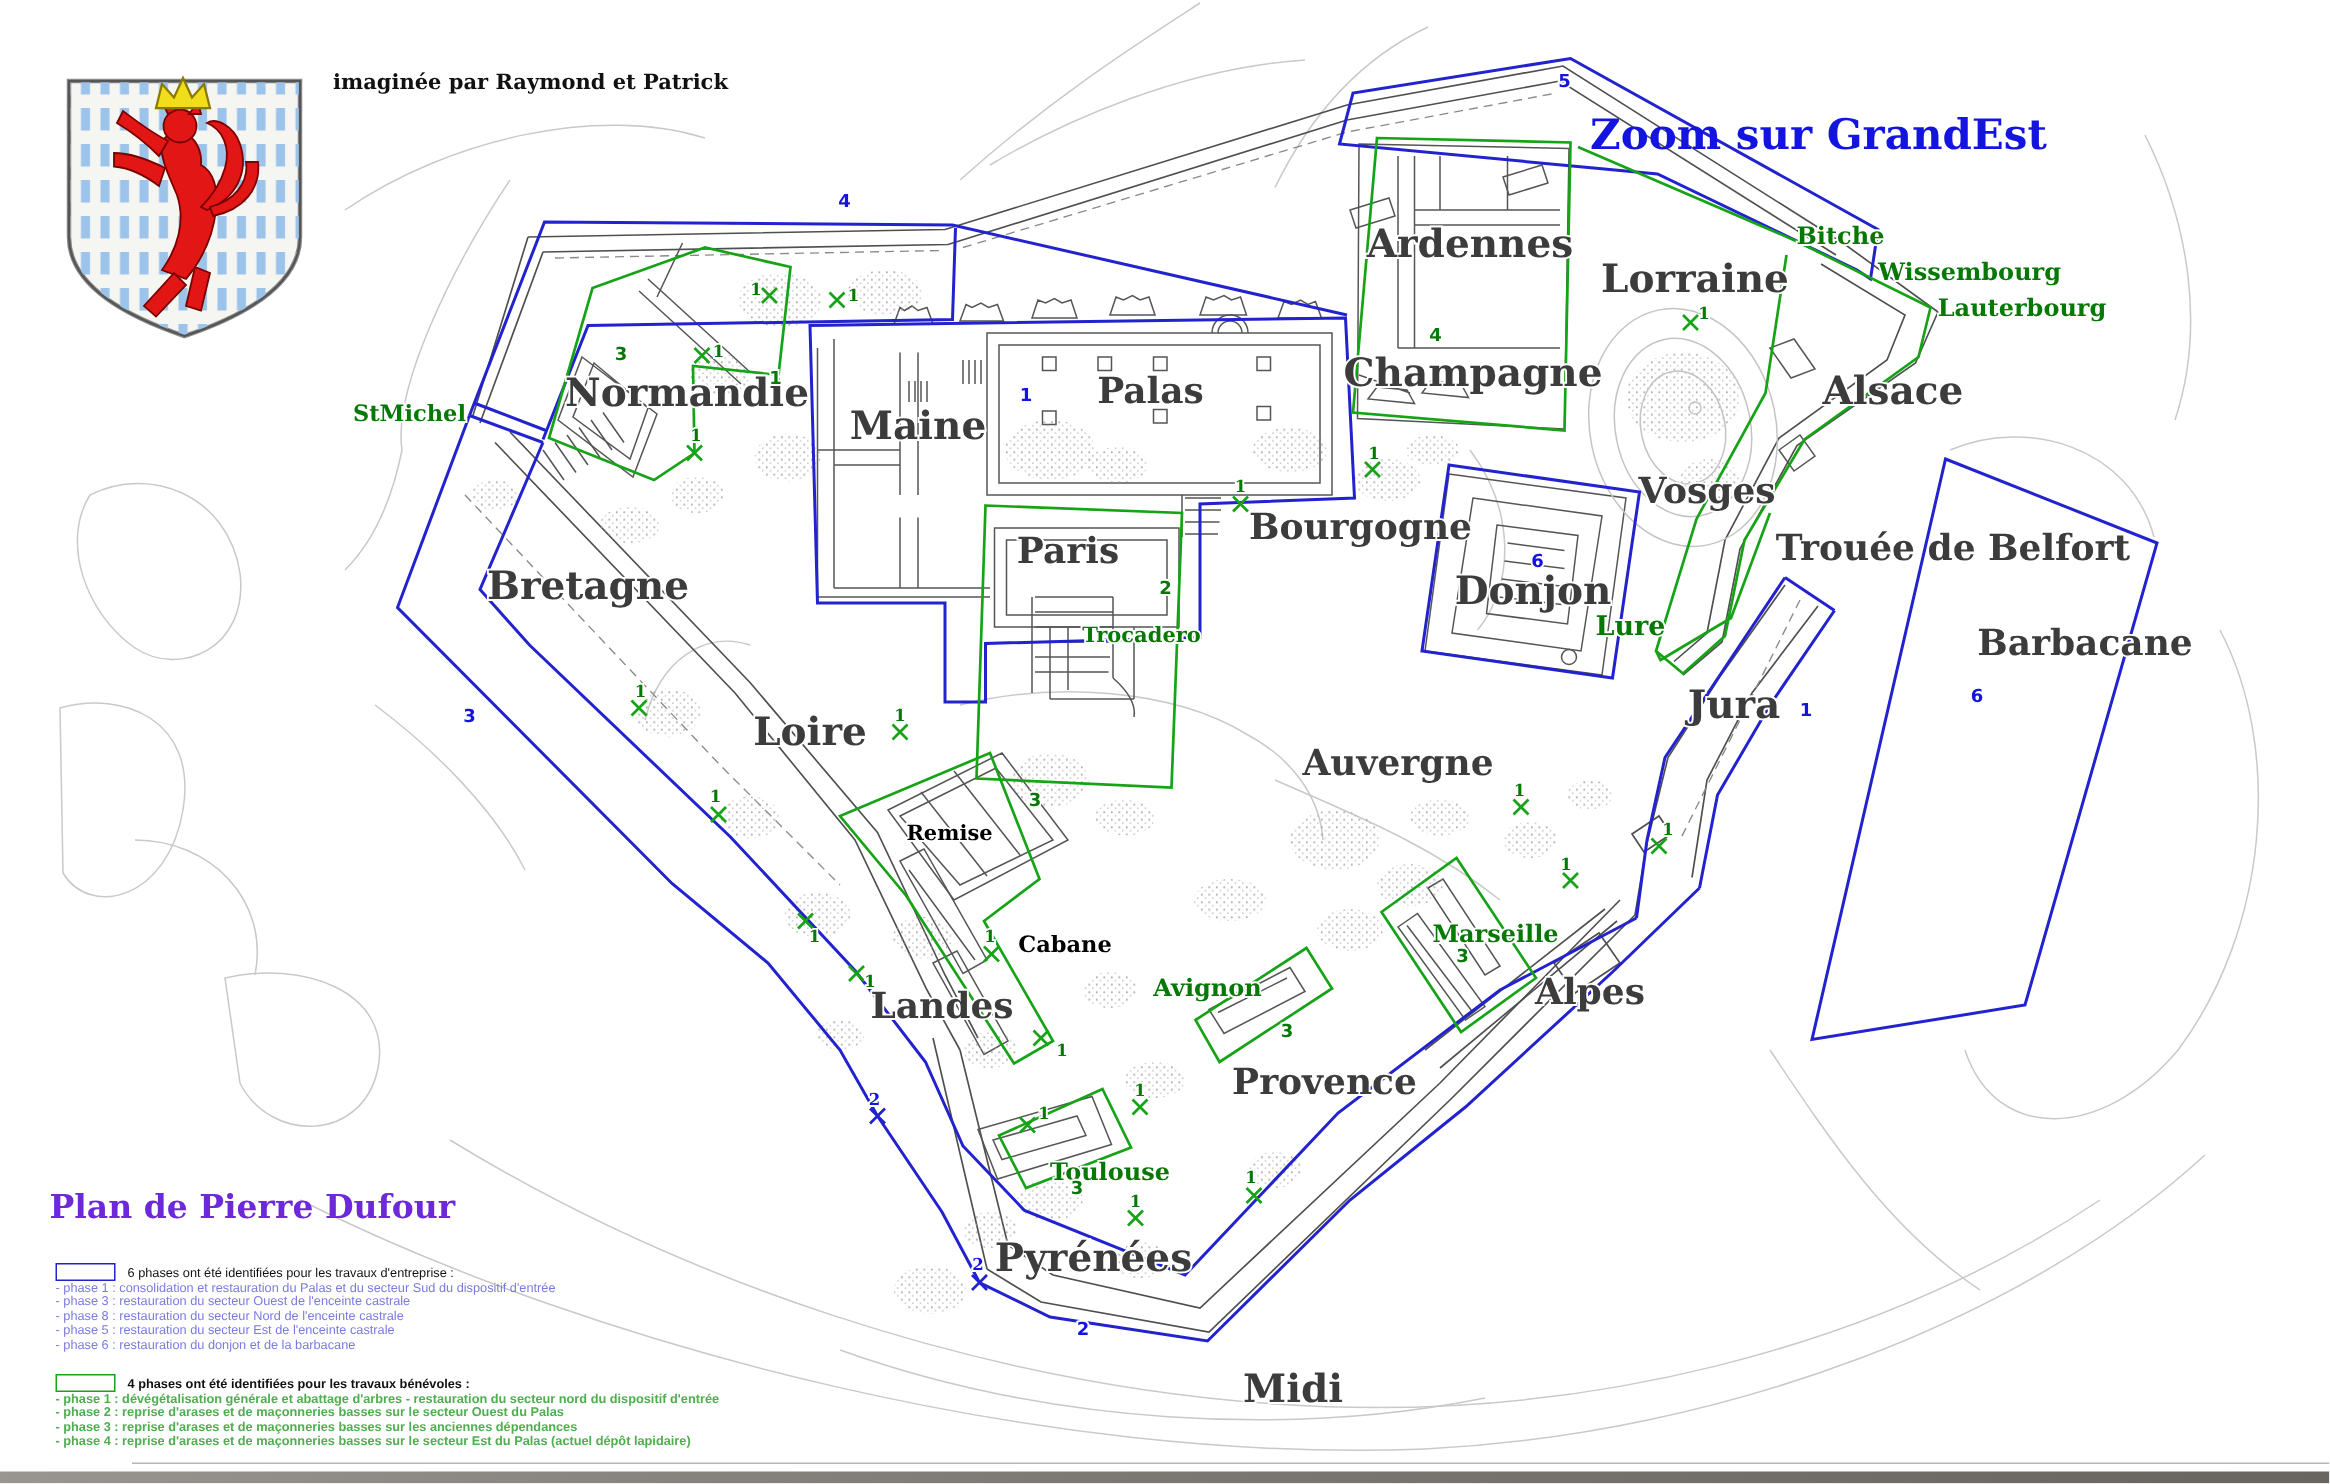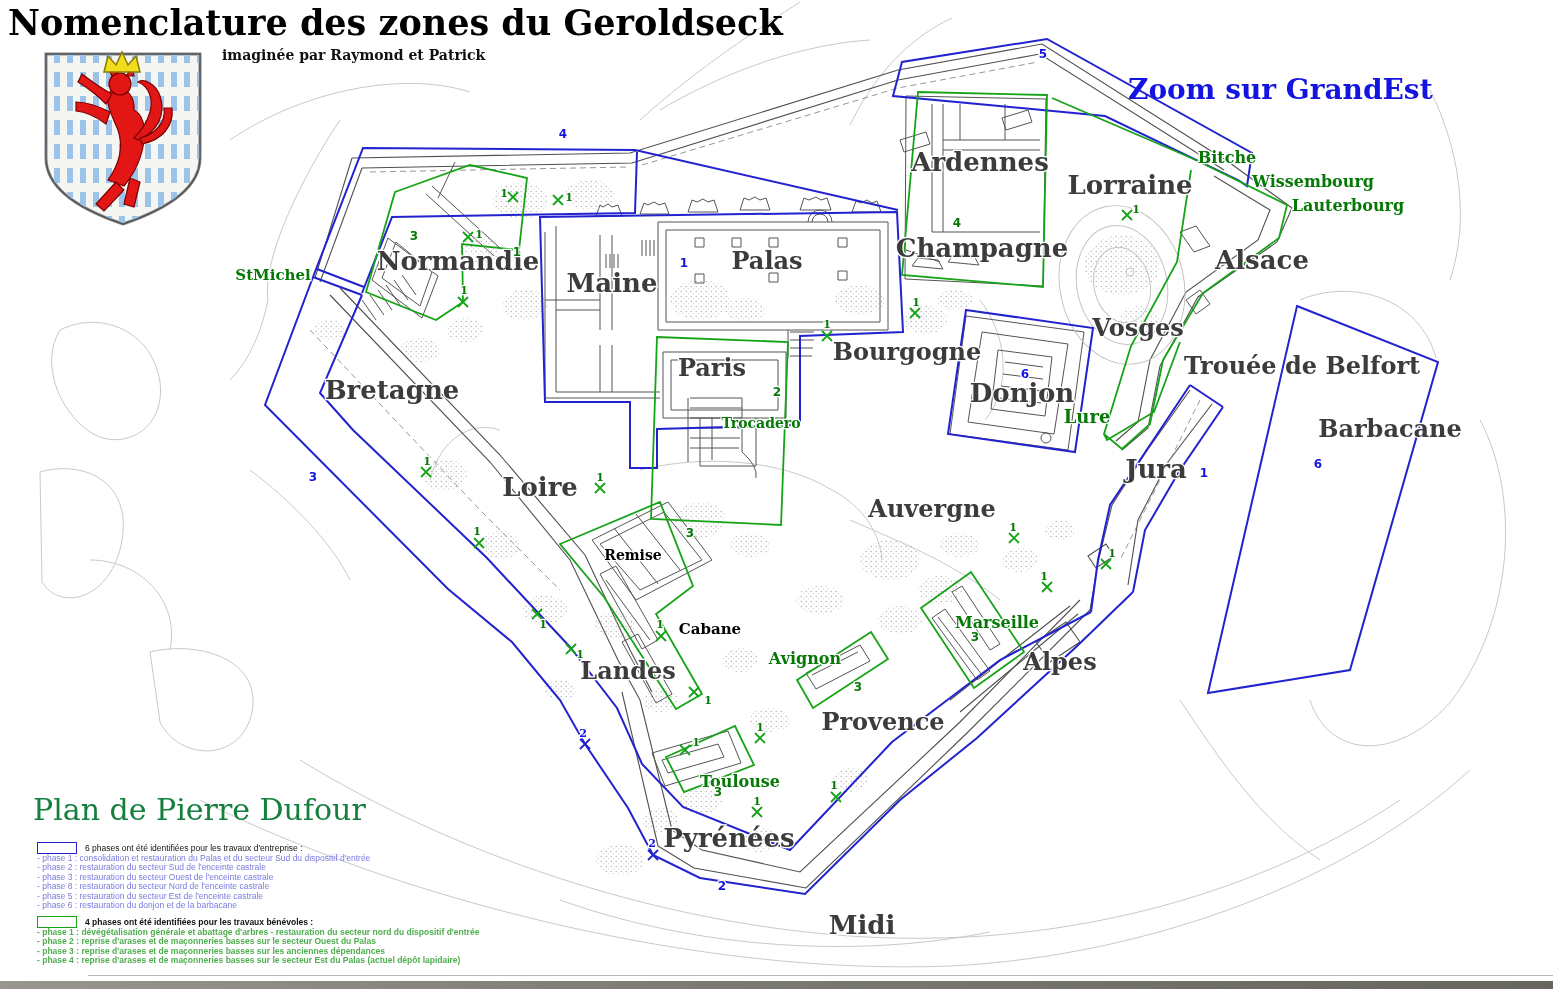--- a/index.html
+++ b/index.html
@@ -3,22 +3,22 @@
 <meta charset="utf-8">
 <style>
   html,body{margin:0;padding:0;background:#ffffff;}
   #stage{position:relative;width:1553px;height:989px;background:#fff;overflow:hidden;
          font-family:"Liberation Sans",sans-serif;}
   #plan-svg{position:absolute;left:0;top:0;}
   .serif{font-family:"DejaVu Serif","Liberation Serif",serif;}
   .hdr-title{position:absolute;left:8px;top:2px;font-size:35px;font-weight:bold;color:#000;
              letter-spacing:0px;white-space:nowrap;}
   .hdr-sub{position:absolute;left:222px;top:47px;font-size:14px;font-weight:bold;color:#111;white-space:nowrap;}
-  .zoom-note{position:absolute;left:1128px;top:73px;font-size:28px;font-weight:bold;color:#1414e0;white-space:nowrap;}
-  .plan-credit{position:absolute;left:33px;top:792px;font-size:30px;font-weight:normal;color:#15803d;white-space:nowrap;}
+  .zoom-note{position:absolute;left:1060px;top:73px;font-size:28px;font-weight:bold;color:#1414e0;white-space:nowrap;}
+  .plan-credit{position:absolute;left:33px;top:792px;font-size:22px;font-weight:bold;color:#6d28d9;white-space:nowrap;}
   .legend{position:absolute;left:37px;width:980px;}
   .legend-blue{top:841px;}
   .legend-green{top:915px;font-weight:bold;}
   .lg-row{display:flex;align-items:center;height:13px;}
   .swatch{display:inline-block;width:38px;height:10px;background:#fff;margin-right:8px;flex:0 0 auto;}
   .swatch.blue{border:1.5px solid #2222cf;}
   .swatch.green{border:1.5px solid #17a317;}
   .lg-head{font-size:8.5px;color:#111;}
   .lg-items{}
   .lg-item{font-size:8.5px;line-height:9.4px;white-space:nowrap;}
@@ -308,33 +308,31 @@
       <path d="M78,136 L58,158 L66,165 L86,144 Z"></path>
       <path d="M92,132 L86,158 L96,161 L102,136 Z"></path>
       <path d="M100,94 C120,86 128,68 122,50 C118,38 106,32 100,36 C110,40 116,52 112,66 C108,80 100,88 96,92 Z"></path>
       <path d="M104,98 C124,94 136,80 134,62 L126,62 C128,76 118,88 102,92 Z"></path>
       <circle cx="82" cy="38" r="11"></circle>
       <path d="M74,30 L70,22 L80,27 Z M88,30 L94,22 L96,30 Z"></path>
     </g>
     <path d="M66,26 L70,10 L78,19 L84,6 L90,19 L98,10 L102,26 Z" fill="#f2dd1c" stroke="#8a7a00" stroke-width="1.5"></path>
   </svg>
 
-  <div class="hdr-title serif">Nomenclature des zones du Geroldseck</div>
   <div class="hdr-sub serif">imaginée par Raymond et Patrick</div>
   <div class="zoom-note serif">Zoom sur GrandEst</div>
   <div class="plan-credit serif">Plan de Pierre Dufour</div>
 
   <div class="legend legend-blue">
     <div class="lg-row">
       <span class="swatch blue"></span>
       <span class="lg-head">6 phases ont été identifiées pour les travaux d'entreprise :</span>
     </div>
     <div class="lg-items" id="lb-items">
         <div class="lg-item blue">- phase 1 : consolidation et restauration du Palas et du secteur Sud du dispositif d'entrée</div>
-        <div class="lg-item blue">- phase 2 : restauration du secteur Sud de l'enceinte castrale</div>
         <div class="lg-item blue">- phase 3 : restauration du secteur Ouest de l'enceinte castrale</div>
         <div class="lg-item blue">- phase 8 : restauration du secteur Nord de l'enceinte castrale</div>
         <div class="lg-item blue">- phase 5 : restauration du secteur Est de l'enceinte castrale</div>
         <div class="lg-item blue">- phase 6 : restauration du donjon et de la barbacane</div>
       </div>
   </div>
 
   <div class="legend legend-green">
     <div class="lg-row">
       <span class="swatch green"></span>

